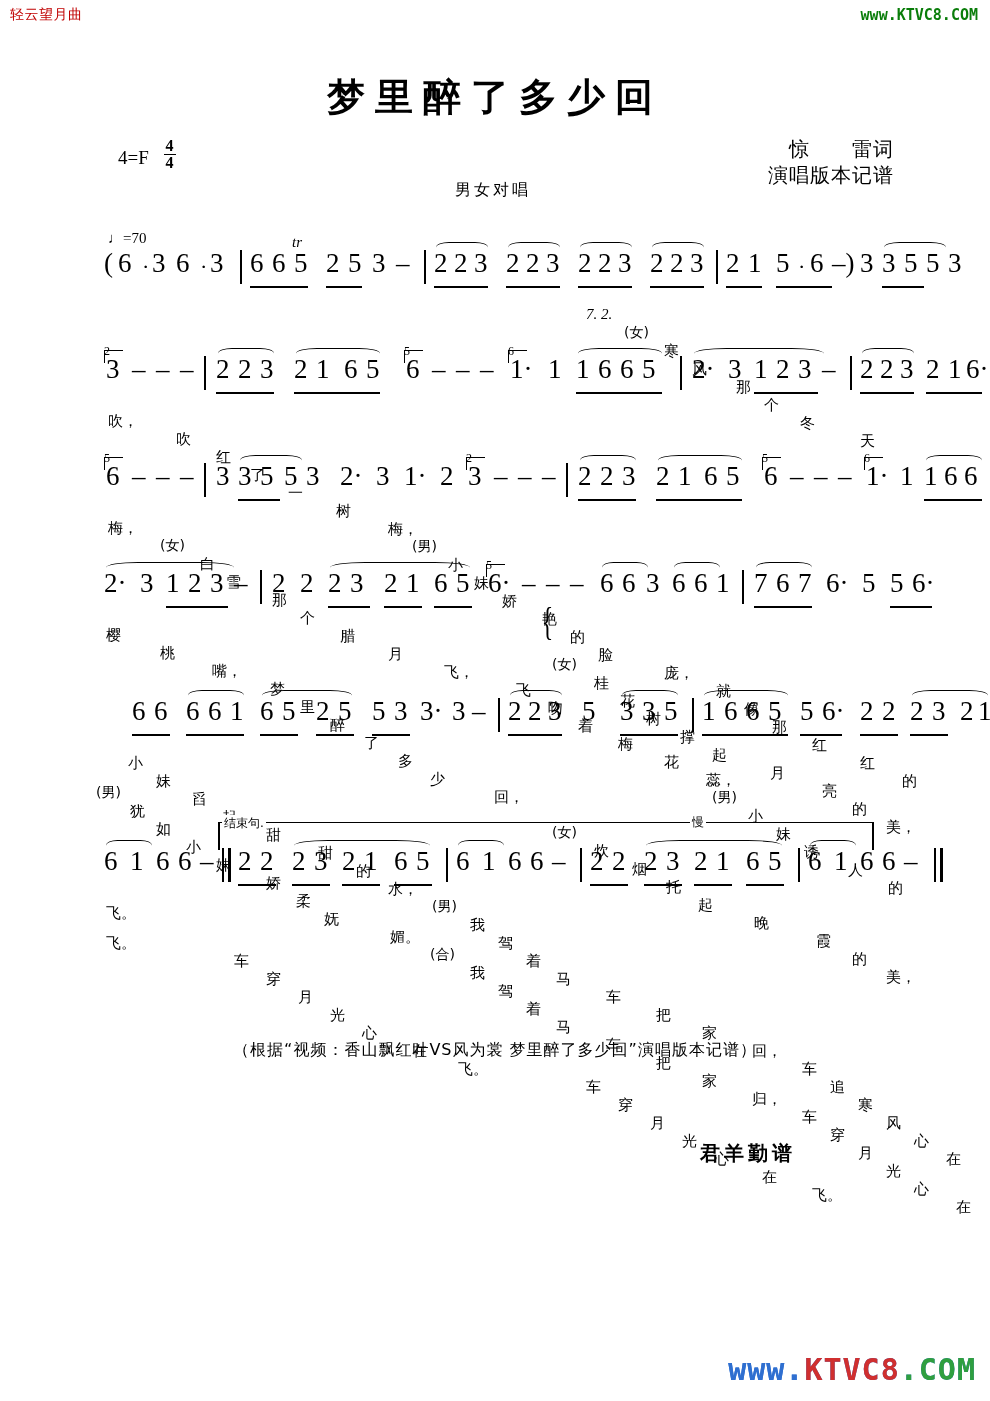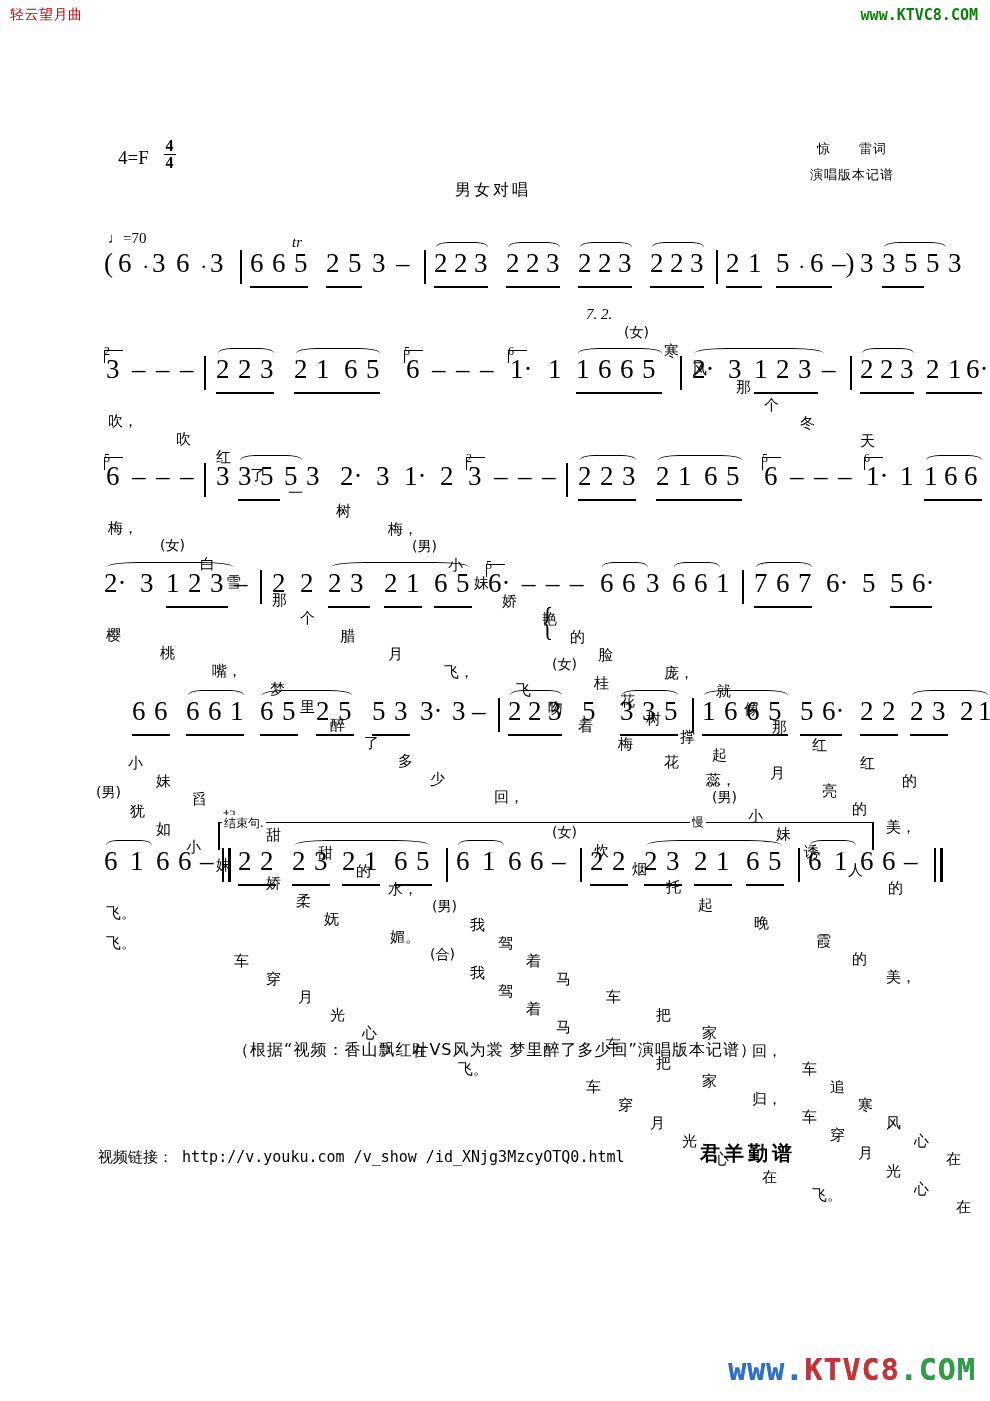--- a/index.html
+++ b/index.html
@@ -77,23 +77,23 @@
     line-height: 1.0;
     font-size: 16px;
   }
   .keysig .frac .num { display: block; border-bottom: 1.6px solid #000; padding: 0 2px;}
   .keysig .frac .den { display: block; padding: 0 2px;}
 
   .credit {
     position: absolute;
     right: 96px; top: 136px;
     font-family: "DejaVu Sans", sans-serif;
-    font-size: 13px;
+    font-size: 20px;
     line-height: 26px;
-    text-align: center;
+    text-align: right;
     letter-spacing: 1px;
   }
 
   .duet {
     position: absolute;
     left: 455px; top: 180px;
     font-family: "DejaVu Sans", sans-serif;
     font-size: 16px;
     letter-spacing: 3px;
   }
@@ -215,20 +215,21 @@
   }
 </style>
 </head>
 <body>
 
 <div class="page">
 
   <div class="hdr-left">轻云望月曲</div>
   <div class="hdr-right">www.KTVC8.COM</div>
 
+  <div class="title">梦里醉了多少回</div>
 
   <div class="keysig">
     <span>4=F</span>
     <span class="frac">
       <span class="num">4</span>
       <span class="den">4</span>
     </span>
   </div>
 
   <div class="credit">
@@ -748,24 +749,20 @@
       <span class="tok" style="left:650px;">月</span>
       <span class="tok" style="left:682px;">光</span>
       <span class="tok" style="left:714px;">心</span>
       <span class="tok" style="left:762px;">在</span>
       <span class="tok" style="left:812px;">飞。</span>
     </div>
   </div>
 
   <div class="note-src">（根据“视频：香山飘红叶VS风为裳 梦里醉了多少回”演唱版本记谱）</div>
 
-  <div class="vlink">
-    <span class="cn">视频链接：</span>
-    <span>http://v.youku.com /v_show /id_XNjg3MzcyOTQ0.html</span>
-  </div>
 
   <div class="seal">君羊勤谱</div>
 
   <div class="footer-wm">
     <span class="c1">www.</span><span class="c2">KTVC8</span><span class="c3">.COM</span>
   </div>
 
 </div>
 
 </body></html>

